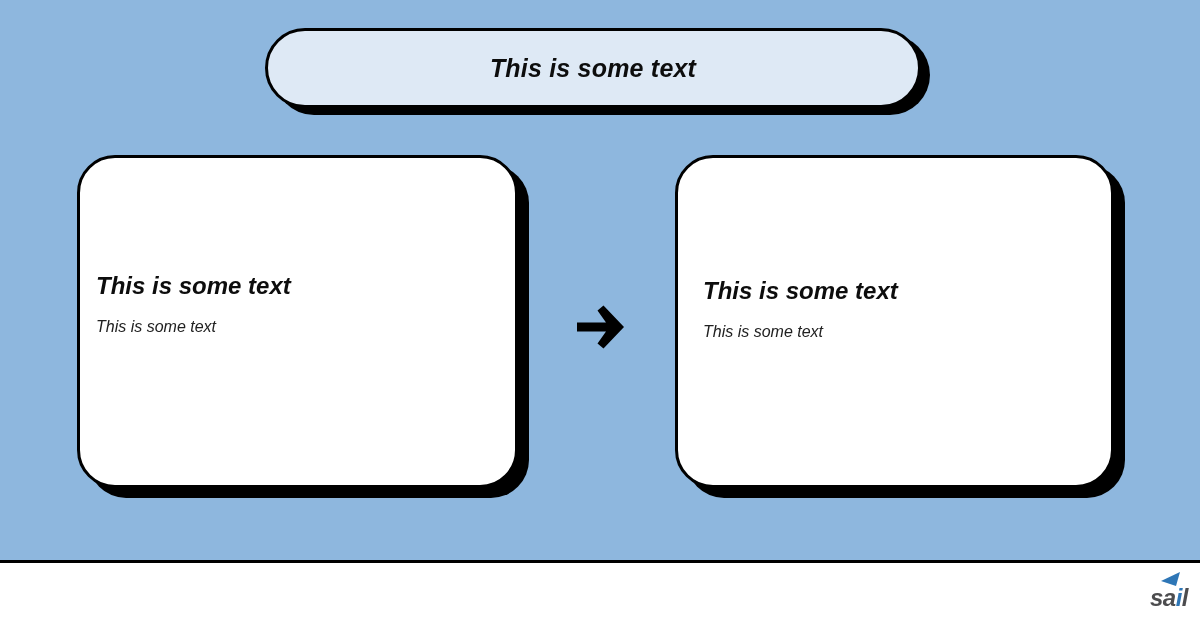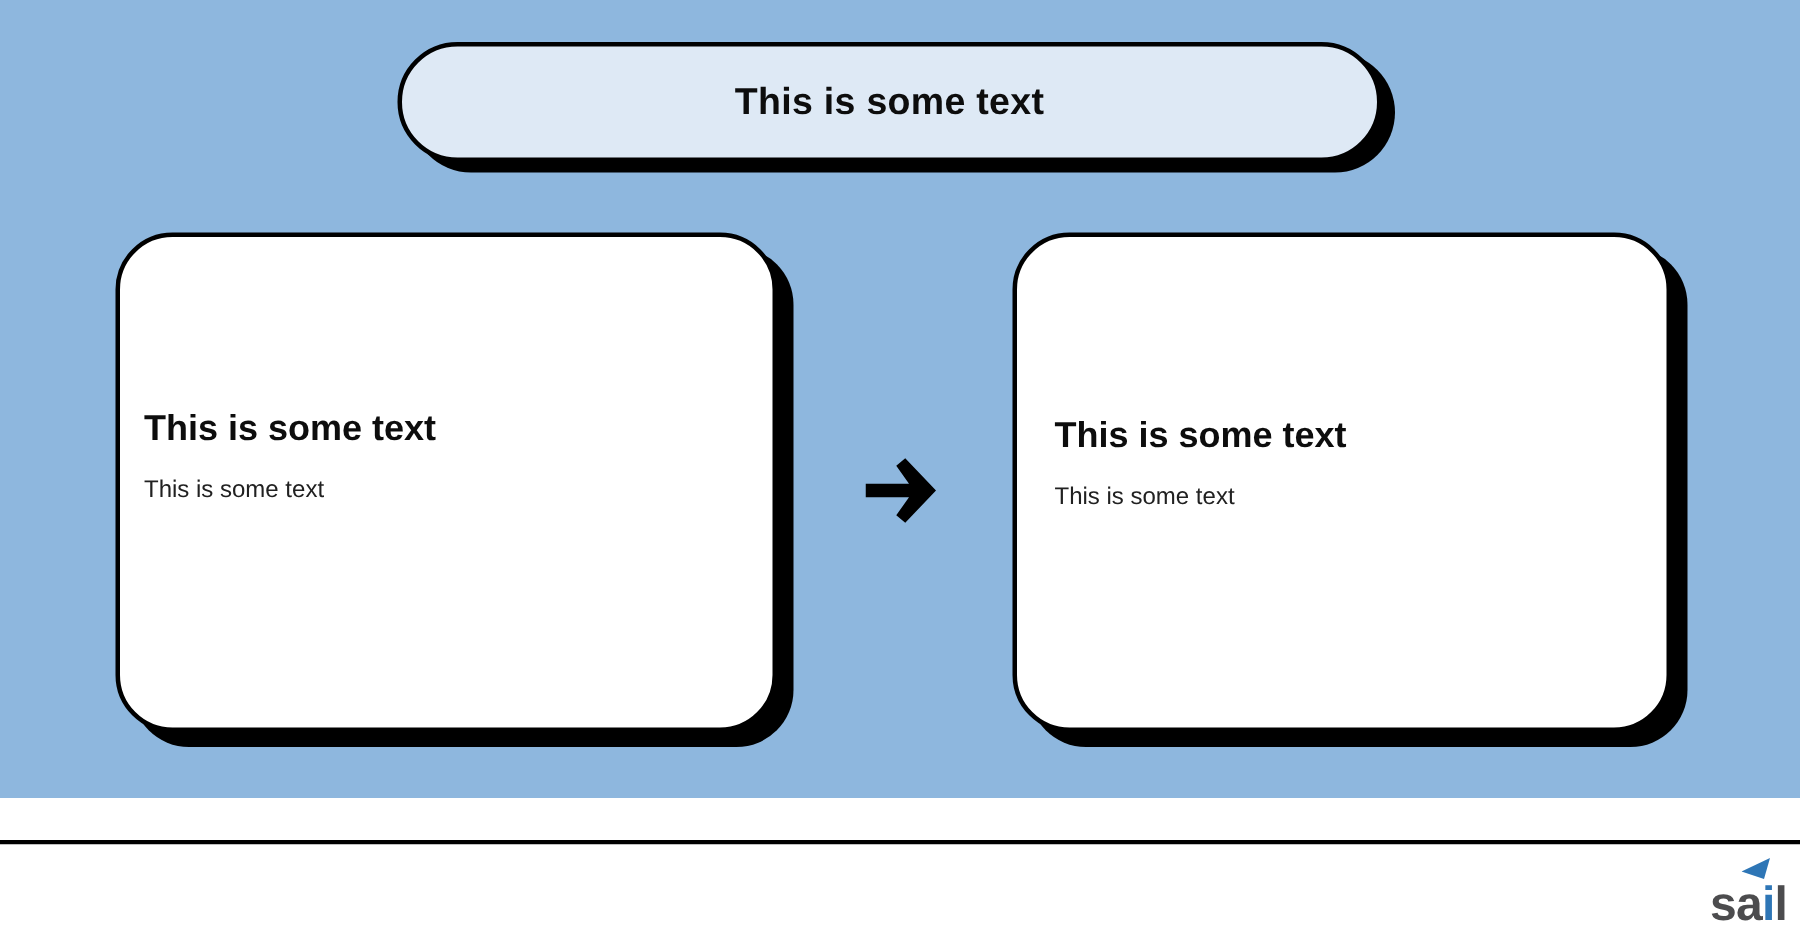--- a/index.html
+++ b/index.html
@@ -1,22 +1,23 @@
 <!DOCTYPE html>
 <html style="--canvas-bg: #8EB7DE; --banner-fill: #DEE9F5; --card-fill: #FFFFFF; --outline: #000000; --heading-text: #0D0D0D; --body-text: #212121; --footer-bg: #FFFFFF; --logo-gray: #4C4C4E; --logo-blue: #2E76B6;"><head>
 <meta charset="utf-8">
 <style>
   html, body { margin: 0; padding: 0; }
   body {
     width: 1200px; height: 630px; overflow: hidden;
     font-family: "Liberation Sans", "DejaVu Sans", sans-serif;
   }
   .canvas {
-    position: relative; width: 1200px; height: 532px;
+    position: relative; width: 1200px; height: 630px;
     background: var(--canvas-bg, #8EB7DE);
+    font-style: italic;
   }
 
   
   .banner {
     position: absolute; left: 265px; top: 28px;
     width: 650px; height: 74px;
     background: var(--banner-fill, #DEE9F5);
     border: 3px solid var(--outline, #000);
     border-radius: 40px;
     box-shadow: 9px 7px 0 var(--outline, #000);
@@ -59,21 +60,21 @@
     background: var(--outline, #000);
   }
   .footer {
     position: absolute; left: 0; top: 563px; width: 1200px; height: 67px;
     background: var(--footer-bg, #fff);
   }
   .logo { position: absolute; right: 12px; top: 9px; width: 48px; height: 42px; }
   .sail-flag { position: absolute; top: 0; right: 7px; width: 20px; height: 15px; }
   .logo-word {
     position: absolute; left: 0; right: 0; top: 14px; text-align: right;
-    font-size: 32px; font-weight: 700; letter-spacing: -0.5px; line-height: 1;
+    font-size: 24px; font-weight: 700; letter-spacing: -0.5px; line-height: 1;
     color: var(--logo-gray, #4C4C4E);
   }
   .logo-word .lb { color: var(--logo-blue, #2E76B6); }
 </style>
 </head>
 <body>
 
 <div class="canvas">
 
   <div class="banner">

